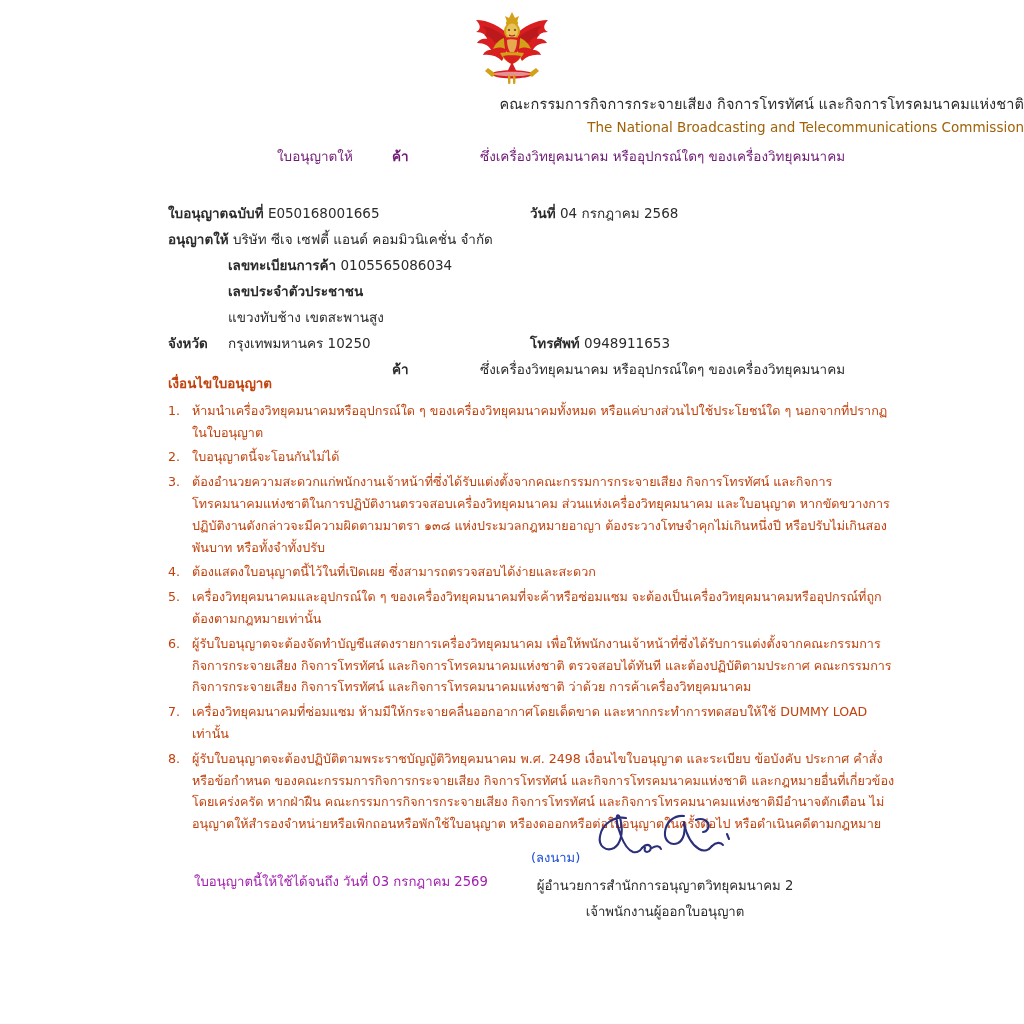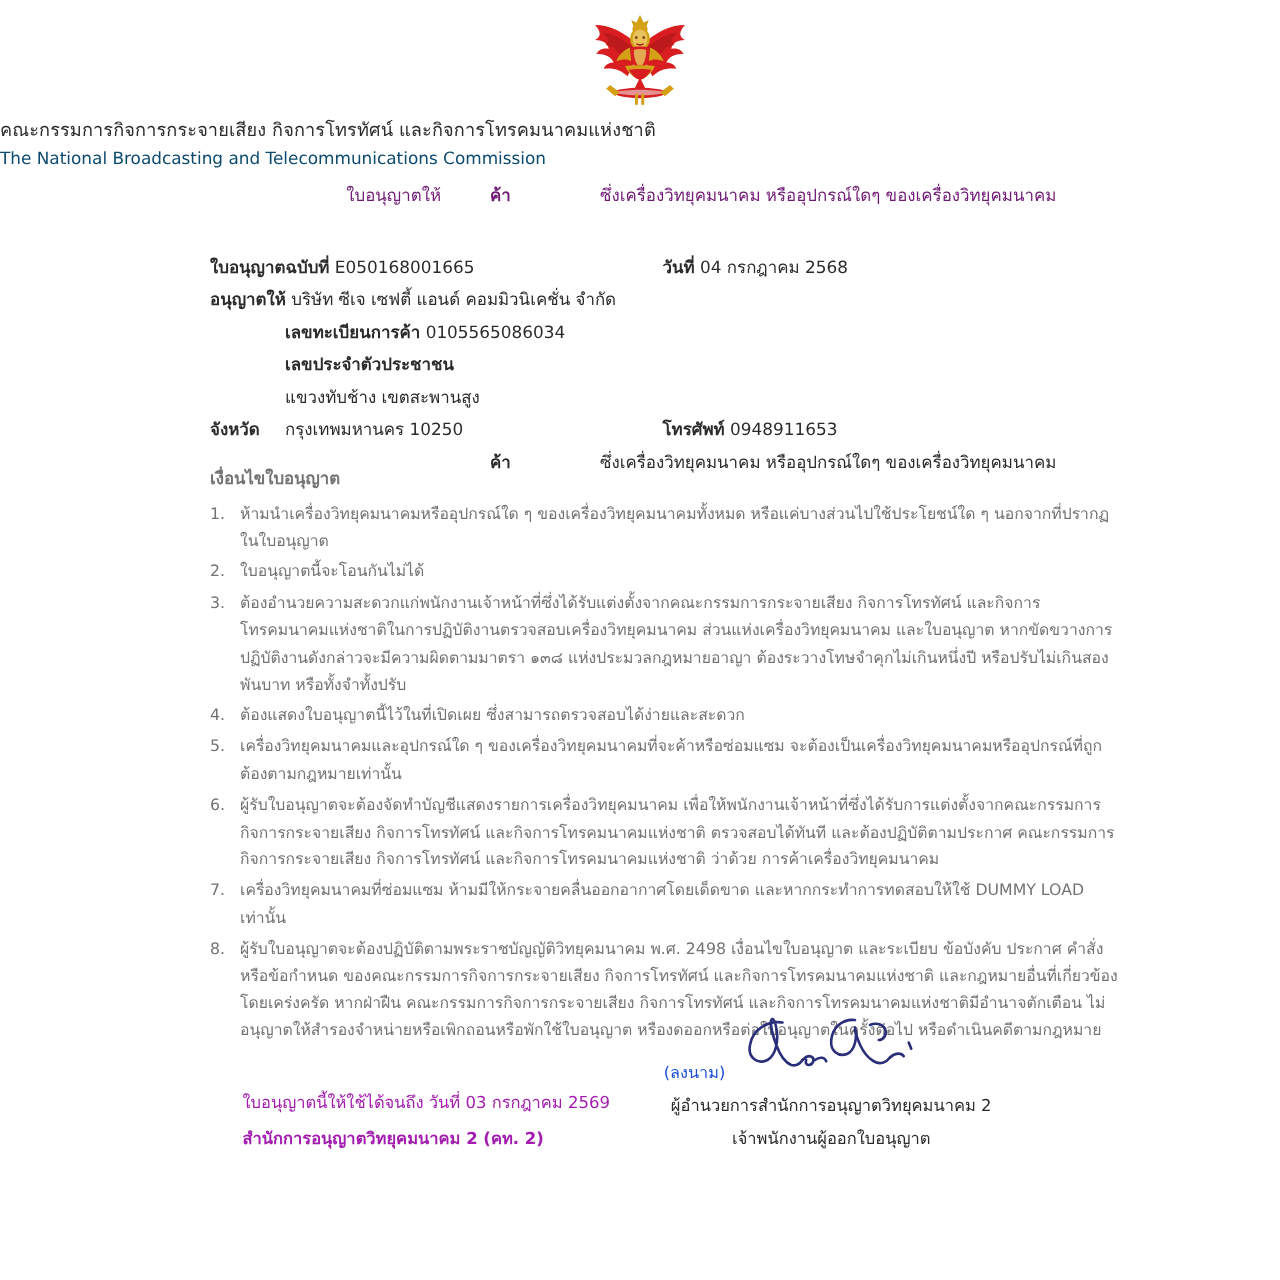--- a/index.html
+++ b/index.html
@@ -34,32 +34,32 @@
     justify-content: center;
     align-items: flex-start;
     height: 86px;
   }
   .emblem { display: block; }
 
   
   .hdr {
     position: absolute;
     left: 0; right: 0;
-    text-align: left;
+    text-align: right;
   }
   .hdr-th {
     top: 92px;
     font-size: 14.5px;
     color: #2b2b2b;
     letter-spacing: .1px;
   }
   .hdr-en {
     top: 119px;
     font-size: 13.5px;
-    color: #0c4a6e;
+    color: #a16207;
   }
 
   
   .intro-row {
     position: absolute;
     top: 145px;
     left: 0; right: 0;
     height: 20px;
     font-size: 13.5px;
     color: #701a75;
@@ -88,21 +88,21 @@
   .pos-l530 { left: 530px; }
   .pos-l392 { left: 392px; }
   .pos-l480 { left: 480px; }
 
   
   .cond {
     position: absolute;
     top: 373px;
     left: 168px;
     width: 730px;
-    color: #737373;
+    color: #c2410c;
     font-size: 12.6px;
     line-height: 21.8px;
   }
   .cond-title {
     font-weight: bold;
     font-size: 13.4px;
     margin-bottom: 5px;
   }
   .cond-list { list-style: none; }
   .cond-item {
@@ -333,21 +333,20 @@
       <path d="M96 4 C86 3 78 10 77 20 C76 29 83 34 90 31 C96 28 98 18 96 10"></path>
       <path d="M96 12 C99 24 104 33 111 37 C116 40 121 38 124 34"></path>
       <path d="M108 8 C112 6 118 7 120 11 C122 15 119 20 115 20"></path>
       <path d="M124 34 C128 30 133 30 135 33"></path>
       <path d="M139 22 L141 27"></path>
     </g>
   </svg>
 
   <div class="footer-left">
     <div class="line1">ใบอนุญาตนี้ให้ใช้ได้จนถึง วันที่ 03 กรกฎาคม 2569</div>
-    <div class="line2">สำนักการอนุญาตวิทยุคมนาคม 2 (คท. 2)</div>
   </div>
 
   <div class="footer-right">
     <div>ผู้อำนวยการสำนักการอนุญาตวิทยุคมนาคม 2</div>
     <div>เจ้าพนักงานผู้ออกใบอนุญาต</div>
   </div>
 
 </div>
 
 </body></html>

